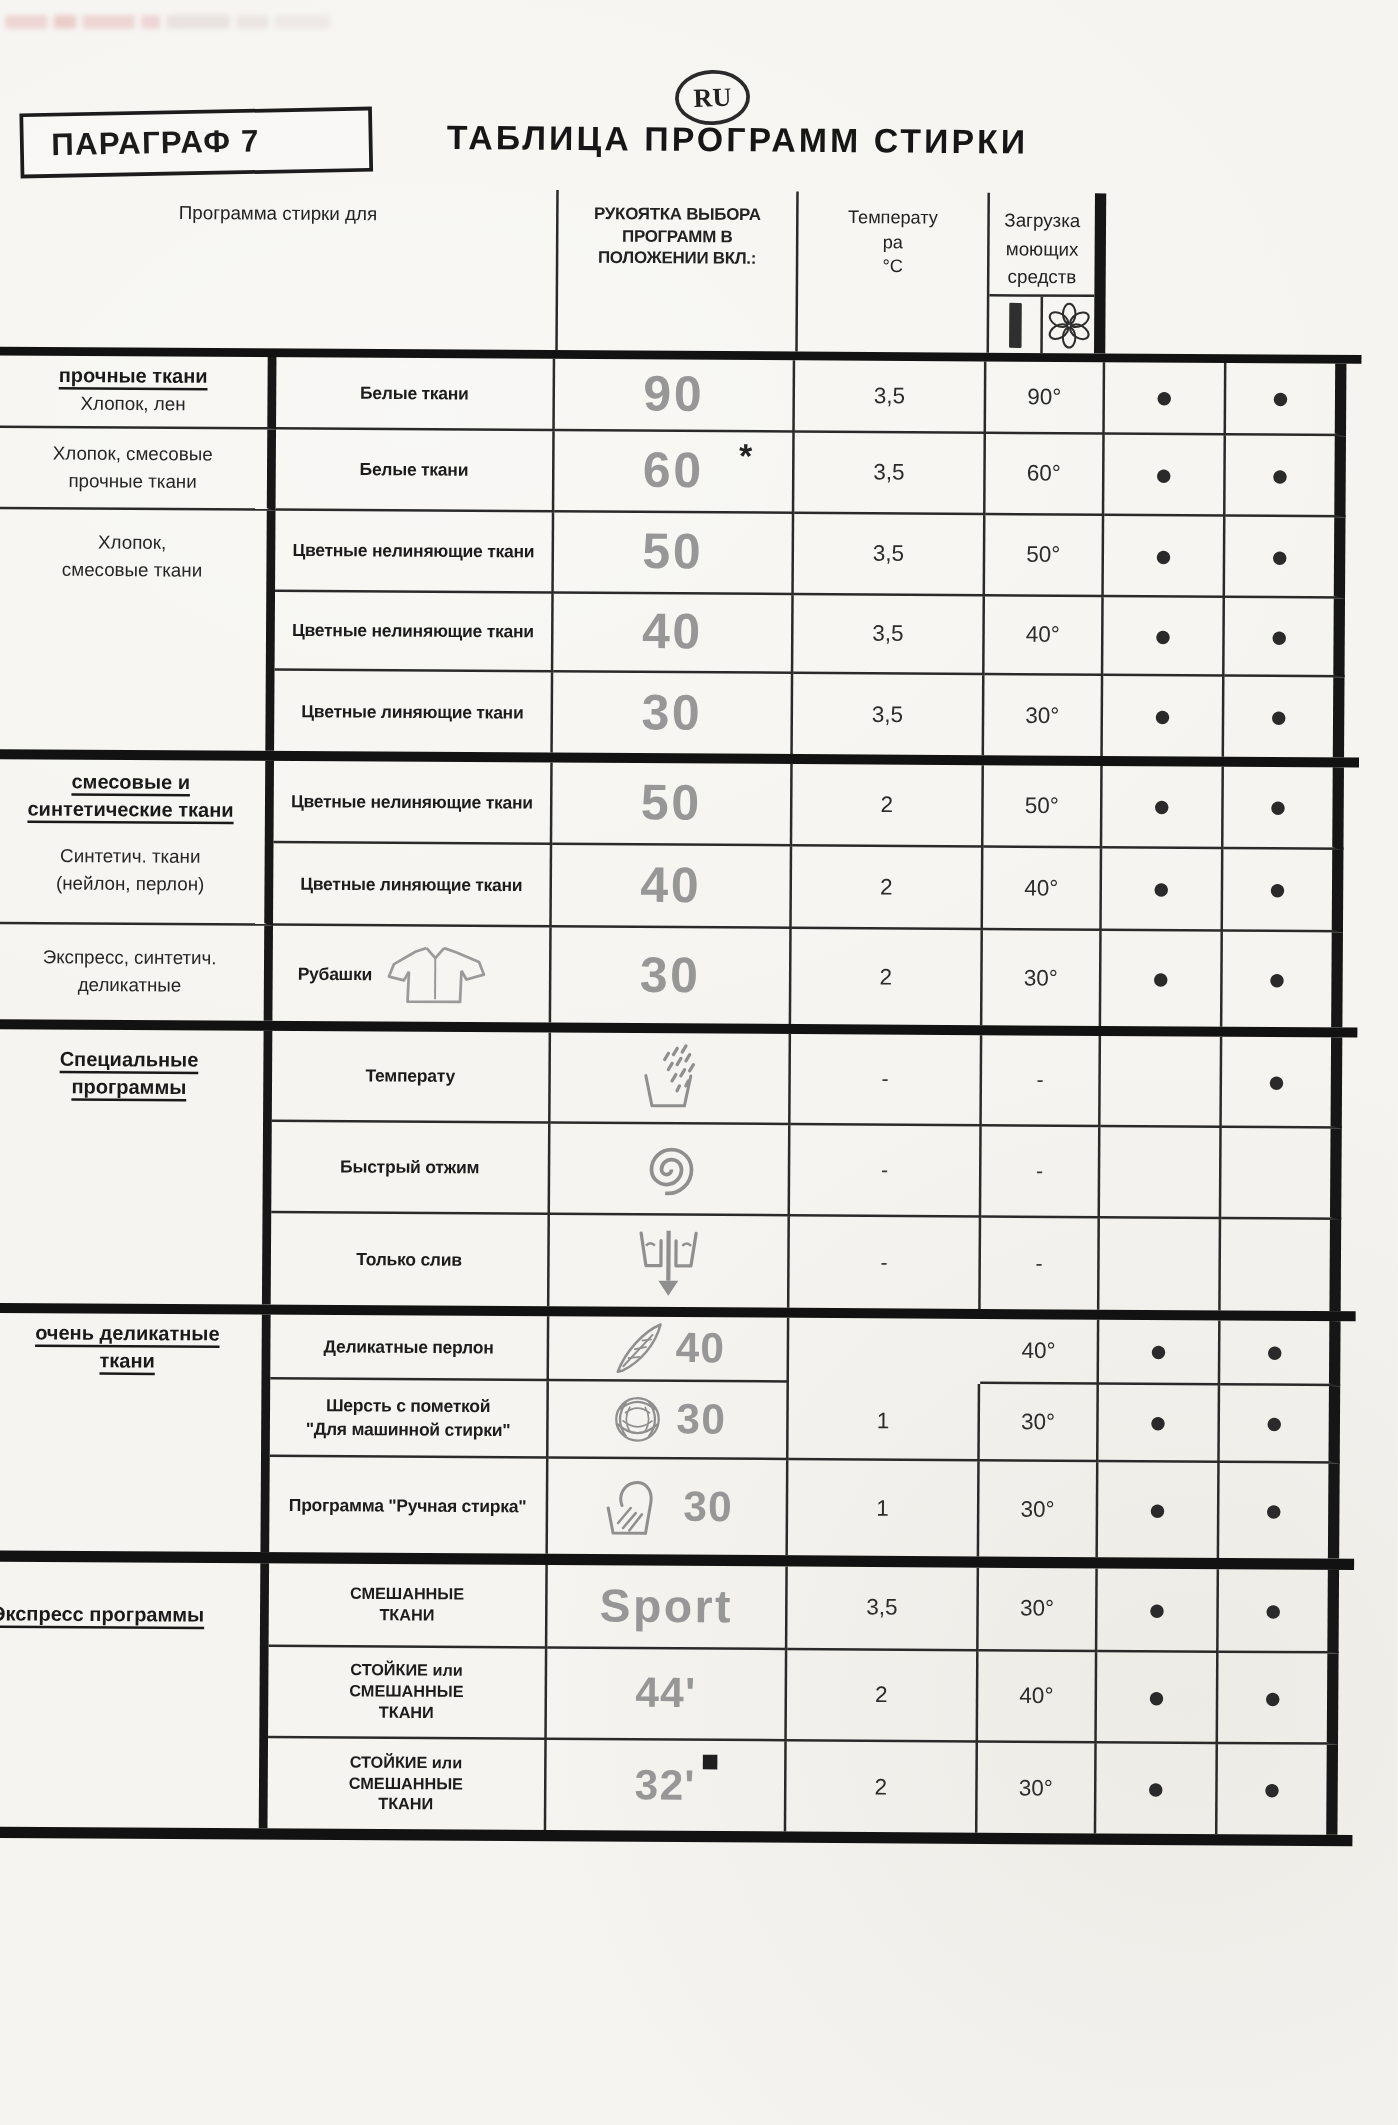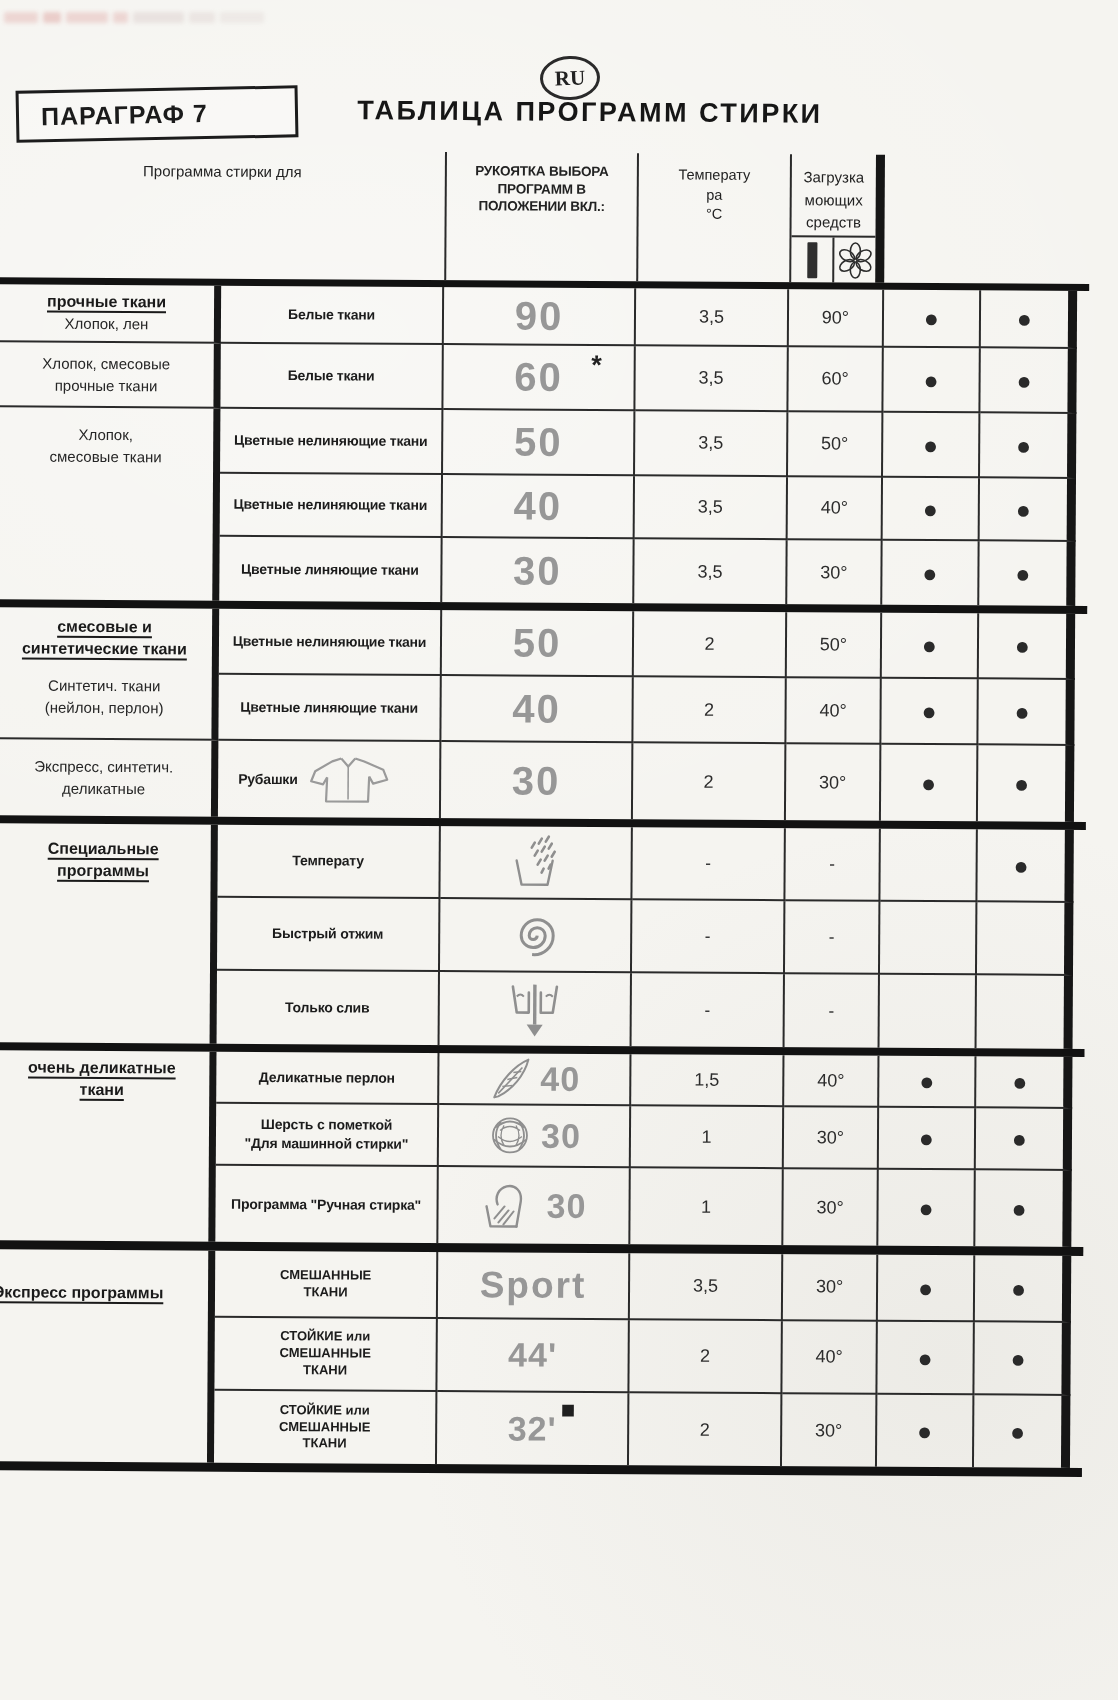--- a/index.html
+++ b/index.html
@@ -440,23 +440,20 @@
       <div class="cell c3 rb knob-combo" style="grid-row:1">
         <span class="icon">
           <svg width="44" height="46" viewBox="0 0 44 46" fill="none" stroke="#8f8f8f" stroke-width="2">
             <path d="M6 42 C12 26 26 10 40 4 C36 20 24 34 10 41 Z" stroke-linejoin="round"></path>
             <path d="M10 38 L34 12" stroke-width="1.6"></path>
             <path d="M14 31 L24 30 M19 24 L29 22 M25 17 L33 16" stroke-width="1.4"></path>
           </svg>
         </span>
         <span class="knob knob-sm">40</span>
       </div>
-      <div class="cell c4 rb" style="grid-row:1">
-          <span class="num">1,5</span>
-        </div>
       <div class="cell c5 rb" style="grid-row:1">
           <span class="num">40°</span>
         </div>
       <div class="cell c6 rb" style="grid-row:1">
           <span class="dot">●</span>
         </div>
       <div class="cell c7 rb" style="grid-row:1">
           <span class="dot">●</span>
         </div>
 

